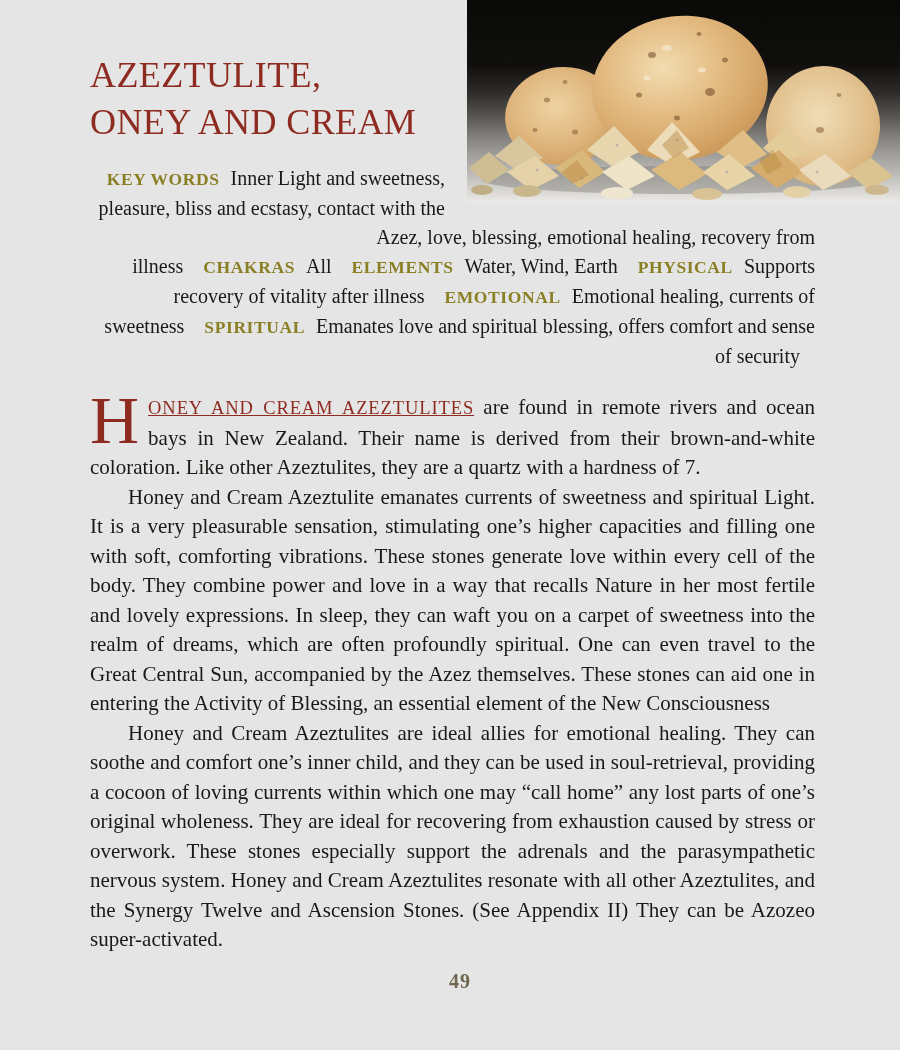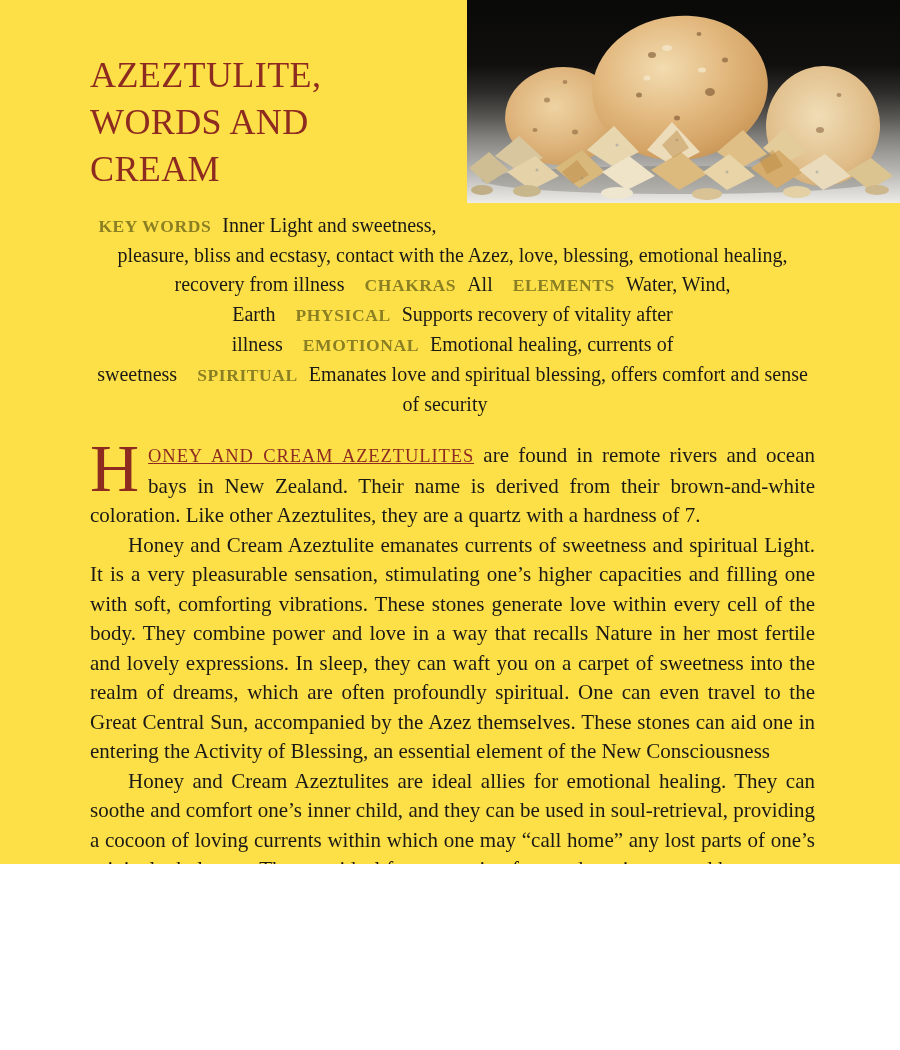--- a/index.html
+++ b/index.html
@@ -1,22 +1,22 @@
 <!DOCTYPE html>
 <html><head>
 <meta charset="utf-8">
 <style>
   html, body { margin: 0; padding: 0; background: #ffffff; }
   .page {
     position: relative;
     width: 900px;
-    height: 864px;
+    height: 1050px;
     box-sizing: border-box;
     padding: 0 85px 0 90px;
-    background: #fde047;
+    background: #e5e5e5;
     overflow: hidden;
     font-family: "Liberation Serif", "DejaVu Serif", serif;
     color: #1b1916;
   }
   .photo {
     float: right;
     width: 433px;
     height: 203px;
     margin: 0 -85px 14px 22px;
   }
@@ -26,21 +26,21 @@
     font-weight: 400;
     font-size: 36px;
     line-height: 47px;
     letter-spacing: 0.4px;
     color: #8e2b21;
   }
   .keywords {
     margin: 18px 0 0 0;
     font-size: 20px;
     line-height: 29px;
-    text-align: center;
+    text-align: right;
     font-family: Liberation Serif, serif;
   }
   .seg-label {
     color: #8a7f23;
     font-weight: 700;
     font-size: 17.5px;
     letter-spacing: 0.6px;
     margin-right: 11px;
   }
   .keywords .seg-label:not(:first-child) { margin-left: 5px; }
@@ -198,21 +198,21 @@
         <circle cx="115" cy="178" r="1.5"></circle>
       </g>
       <g fill="#b9873f" opacity="0.45">
         <polygon points="195,145 210,130 222,148 206,158"></polygon>
         <polygon points="95,172 110,160 122,175 106,184"></polygon>
         <polygon points="292,160 306,150 316,166 300,174"></polygon>
       </g>
     </svg>
   </div>
 
-  <h1 class="title"><span>AZEZTULITE,</span><br><span>WORDS AND CREAM</span></h1>
+  <h1 class="title"><span>AZEZTULITE,</span><br><span>ONEY AND CREAM</span></h1>
 
   <p class="keywords"><span class="seg-label">KEY WORDS</span><span class="seg-text">Inner Light and sweetness, pleasure, bliss and ecstasy, contact with the Azez, love, blessing, emotional healing, recovery from illness</span><span class="seg-label">CHAKRAS</span><span class="seg-text">All</span><span class="seg-label">ELEMENTS</span><span class="seg-text">Water, Wind, Earth</span><span class="seg-label">PHYSICAL</span><span class="seg-text">Supports recovery of vitality after illness</span><span class="seg-label">EMOTIONAL</span><span class="seg-text">Emotional healing, currents of sweetness</span><span class="seg-label">SPIRITUAL</span><span class="seg-text">Emanates love and spiritual blessing, offers comfort and sense of security</span></p>
 
   <div class="body-text">
     <p><span class="dropcap">H</span><span><span class="seg-lead">ONEY AND CREAM AZEZTULITES</span><span class="seg-body"> are found in remote rivers and ocean bays in New Zealand. Their name is derived from their brown-and-white coloration. Like other Azeztulites, they are a quartz with a hardness of 7.</span></span></p>
     <p class="pind">Honey and Cream Azeztulite emanates currents of sweetness and spiritual Light. It is a very pleasurable sensation, stimulating one’s higher capacities and filling one with soft, comforting vibrations. These stones generate love within every cell of the body. They combine power and love in a way that recalls Nature in her most fertile and lovely expressions. In sleep, they can waft you on a carpet of sweetness into the realm of dreams, which are often profoundly spiritual. One can even travel to the Great Central Sun, accompanied by the Azez themselves. These stones can aid one in entering the Activity of Blessing, an essential element of the New Consciousness</p>
     <p class="pind">Honey and Cream Azeztulites are ideal allies for emotional healing. They can soothe and comfort one’s inner child, and they can be used in soul-retrieval, providing a cocoon of loving currents within which one may “call home” any lost parts of one’s original wholeness. They are ideal for recovering from exhaustion caused by stress or overwork. These stones especially support the adrenals and the parasympathetic nervous system. Honey and Cream Azeztulites resonate with all other Azeztulites, and the Synergy Twelve and Ascension Stones. (See Appendix II) They can be Azozeo super-activated.</p>
   </div>
 
   <div class="folio">49</div>

